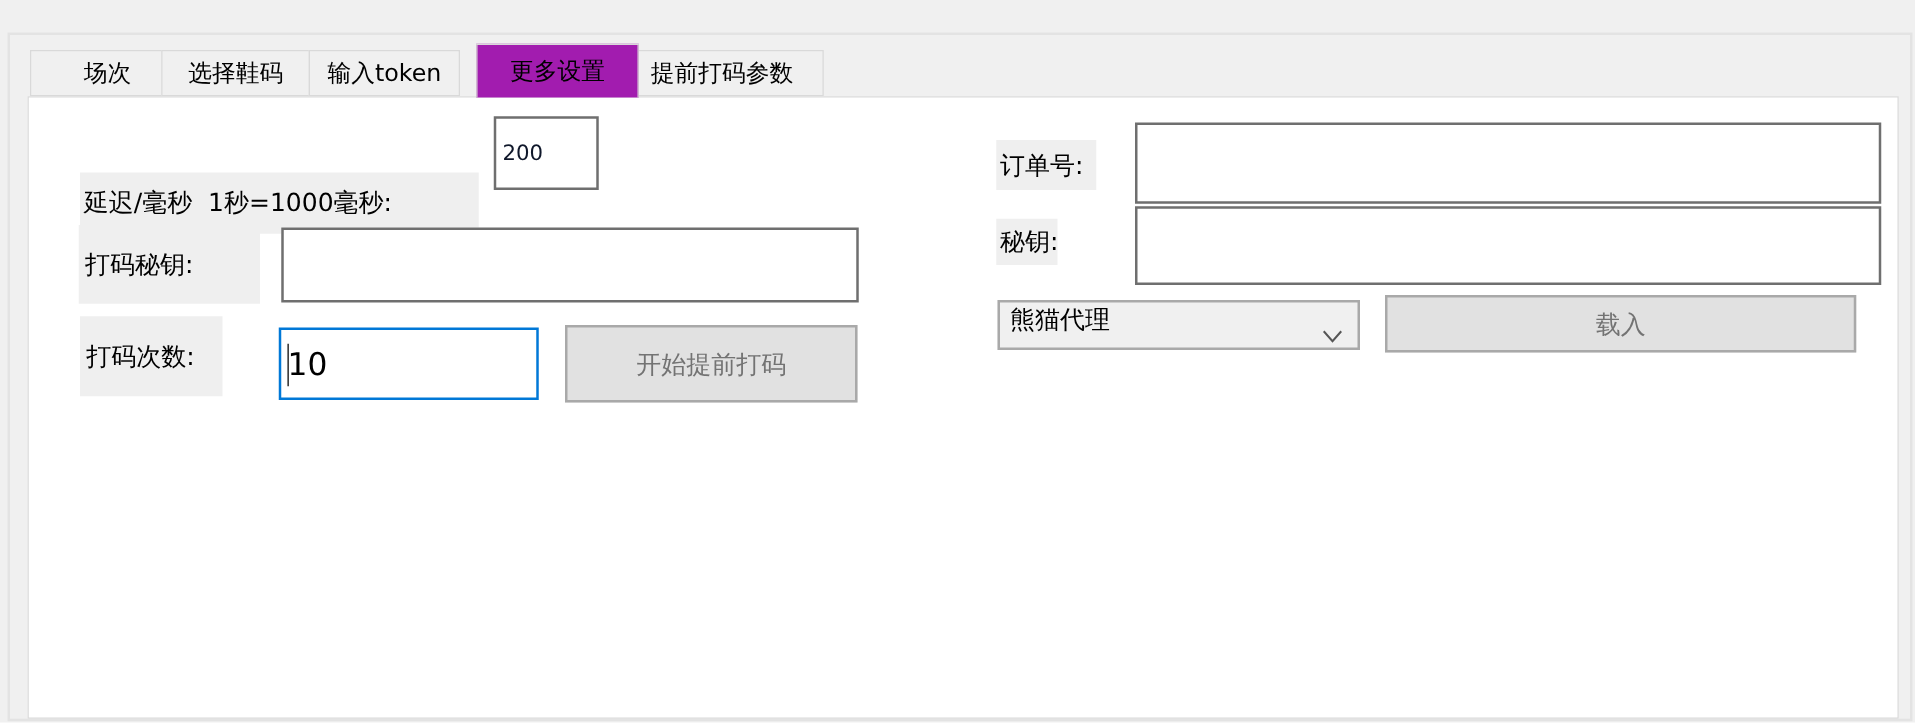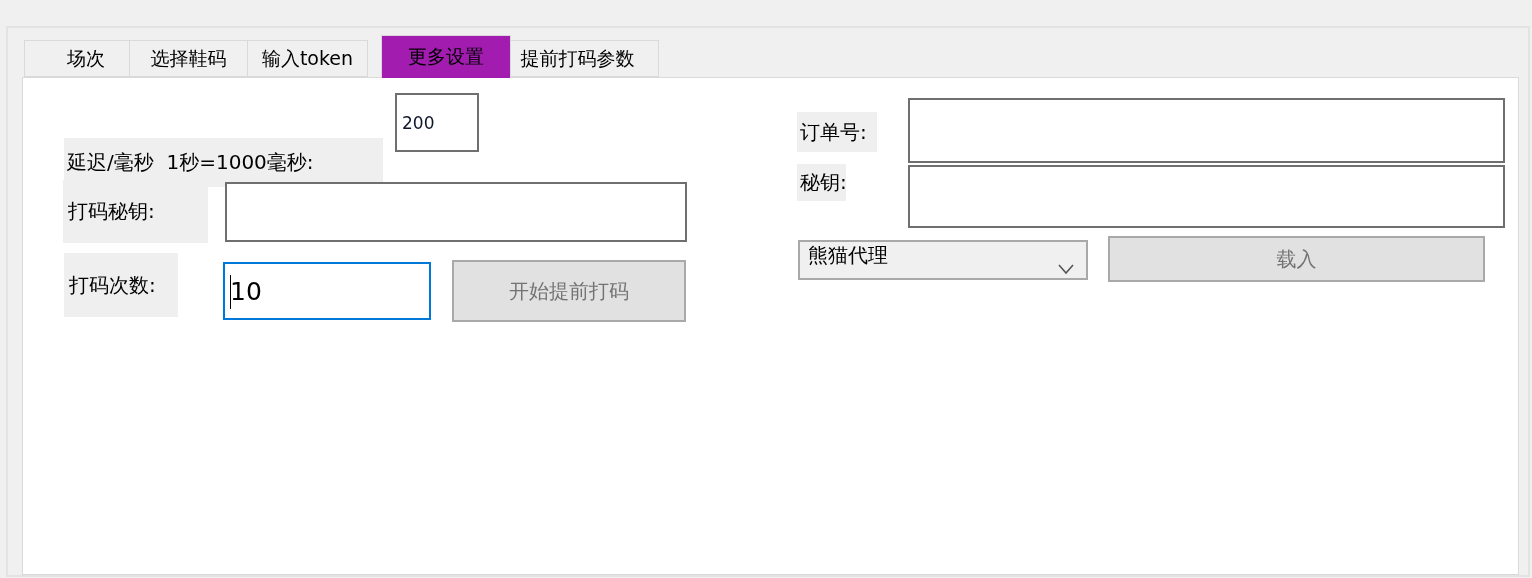--- a/index.html
+++ b/index.html
@@ -32,21 +32,21 @@
   .tab-5 { left:496px; width:163px; }
 
   .lbl {
     position:absolute; background:#efefef; box-sizing:border-box;
     display:flex; align-items:center; font-size:20px; white-space:pre; z-index:2;
   }
   .lbl-delay   { left:64px;  top:98px;  width:319px; height:49px; padding-left:3px;margin-top:40px; }
   .lbl-key     { left:63px;  top:180px; width:145px; height:63px; padding-left:5px; }
   .lbl-count   { left:64px;  top:253px; width:114px; height:64px; padding-left:5px; }
   .lbl-order   { left:797px; top:112px; width:80px;  height:40px; padding-left:3px; }
-  .lbl-secret  { left:797px; top:164px; width:49px;  height:37px; padding-left:3px;text-align:center; }
+  .lbl-secret  { left:797px; top:175px; width:49px;  height:37px; padding-left:3px;text-align:center; }
 
   .tbx {
     position:absolute; box-sizing:border-box; z-index:2;
     background:#fff; border:2px solid #6f6f6f; outline:none;
     font-family:inherit; font-size:17px; color:#0f172a; padding:0 4px 0 5px;
   }
   .tbx-delay  { left:395px; top:93px;  width:84px;  height:59px; }
   .tbx-key    { left:225px; top:182px; width:462px; height:60px; }
   .tbx-order  { left:908px; top:98px;  width:597px; height:65px; }
   .tbx-secret { left:908px; top:165px; width:597px; height:63px; }

